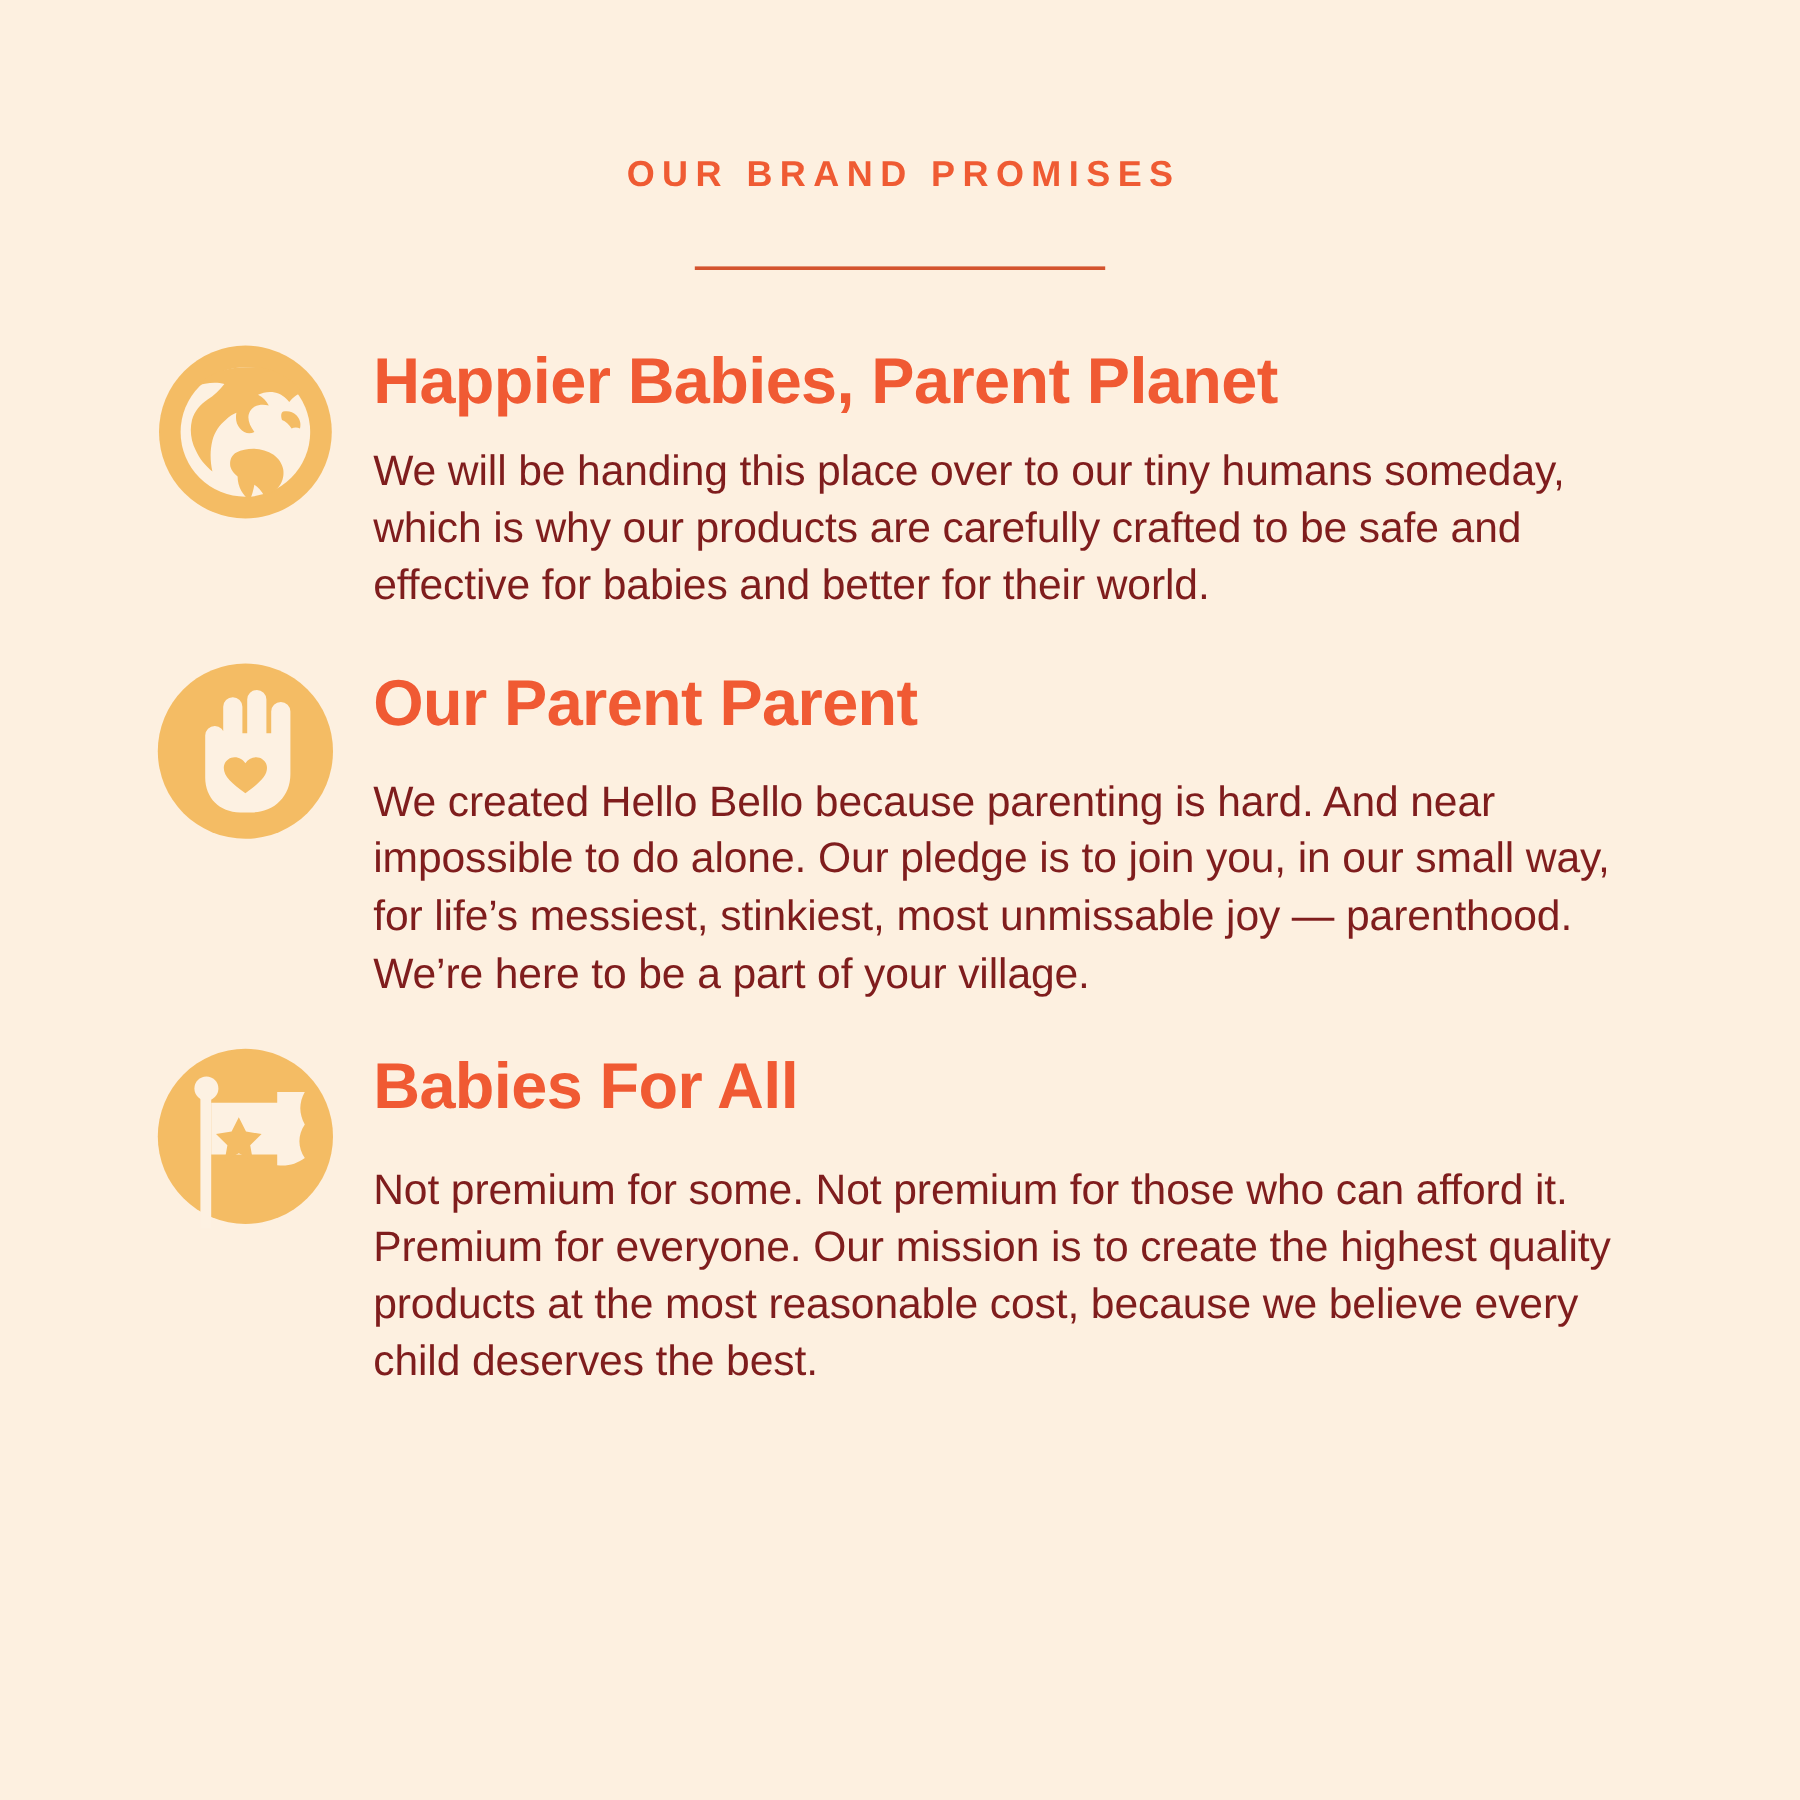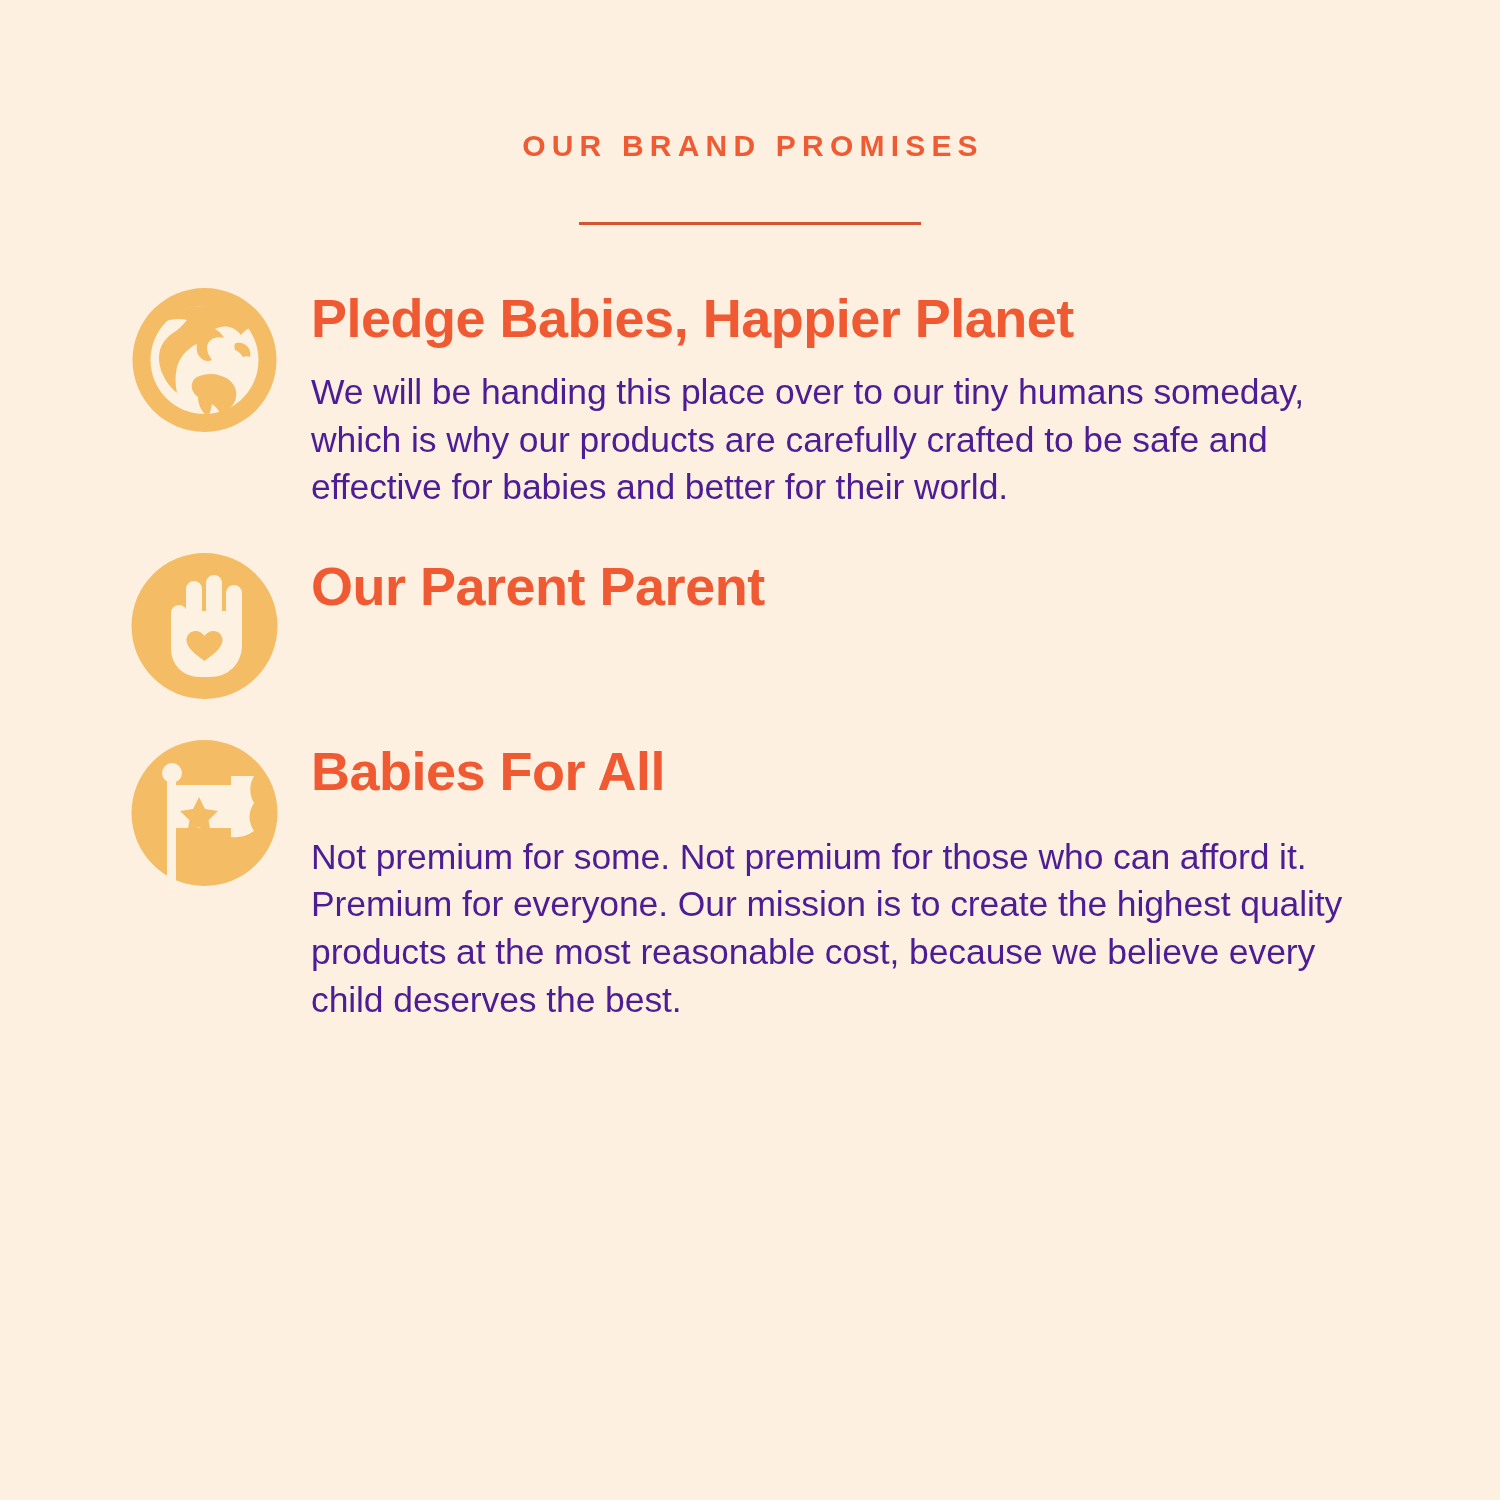--- a/index.html
+++ b/index.html
@@ -83,21 +83,21 @@
     color: #F05A33;
     font-family: "Liberation Sans", sans-serif;
     font-weight: bold;
     font-size: 54px;
     line-height: 1.02;
     letter-spacing: -0.5px;
   }
   .promise-body {
     margin: 0;
     margin-top: 23px;
-    color: #4c1d95;
+    color: #7f1d1d;
     font-family: "Liberation Sans", sans-serif;
     font-weight: normal;
     font-size: 35.5px;
     line-height: 1.34;
     letter-spacing: -0.1px;
   }
   .promise.row-globe .promise-title { margin-top: 6px; }
   .promise.row-hand  .promise-title { margin-top: 8px; }
   .promise.row-flag  .promise-title { margin-top: 4px; }
   .promise.row-hand  .promise-body  { margin-top: 31px; }
@@ -160,21 +160,21 @@
           <path fill="#F4BC64" d="
             M105 58
             C 109 57 113 58 116 61
             C 119 64 120 68 119 72
             C 117 71 114 71 112 72
             C 110 69 107 66 104 65
             C 103 62 103 59 105 58 Z"></path>
         </svg>
       </div>
       <div class="text-cell">
-        <h2 class="promise-title">Pledge Babies, Happier Planet</h2>
+        <h2 class="promise-title">Happier Babies, Parent Planet</h2>
         <p class="promise-body">We will be handing this place over to our tiny humans someday, which is why our products are carefully crafted to be safe and effective for babies and better for their world.</p>
       </div>
     </div>
 
     <div class="promise row-hand">
       <div class="icon-cell">
         <svg class="icon-svg" viewBox="0 0 147 150">
           <circle cx="73.5" cy="75" r="73" fill="#F4BC64"></circle>
           <path fill="#FDF1E2" d="
             M55 38
@@ -201,20 +201,21 @@
             c -11 -8 -18 -14 -18 -21
             c 0 -5 4 -9 9 -9
             c 4 0 7 2 9 5
             c 2 -3 5 -5 9 -5
             c 5 0 9 4 9 9
             c 0 7 -7 13 -18 21 Z"></path>
         </svg>
       </div>
       <div class="text-cell">
         <h2 class="promise-title">Our Parent Parent</h2>
+        <p class="promise-body">We created Hello Bello because parenting is hard. And near impossible to do alone. Our pledge is to join you, in our small way, for life’s messiest, stinkiest, most unmissable joy — parenthood. We’re here to be a part of your village.</p>
       </div>
     </div>
 
     <div class="promise row-flag">
       <div class="icon-cell">
         <svg class="icon-svg" viewBox="0 0 147 150">
           <circle cx="73.5" cy="73" r="73" fill="#F4BC64"></circle>
           <circle cx="41" cy="33" r="10" fill="#FDF1E2"></circle>
           <rect x="36" y="33" width="9" height="117" fill="#FDF1E2"></rect>
           <path fill="#FDF1E2" d="

